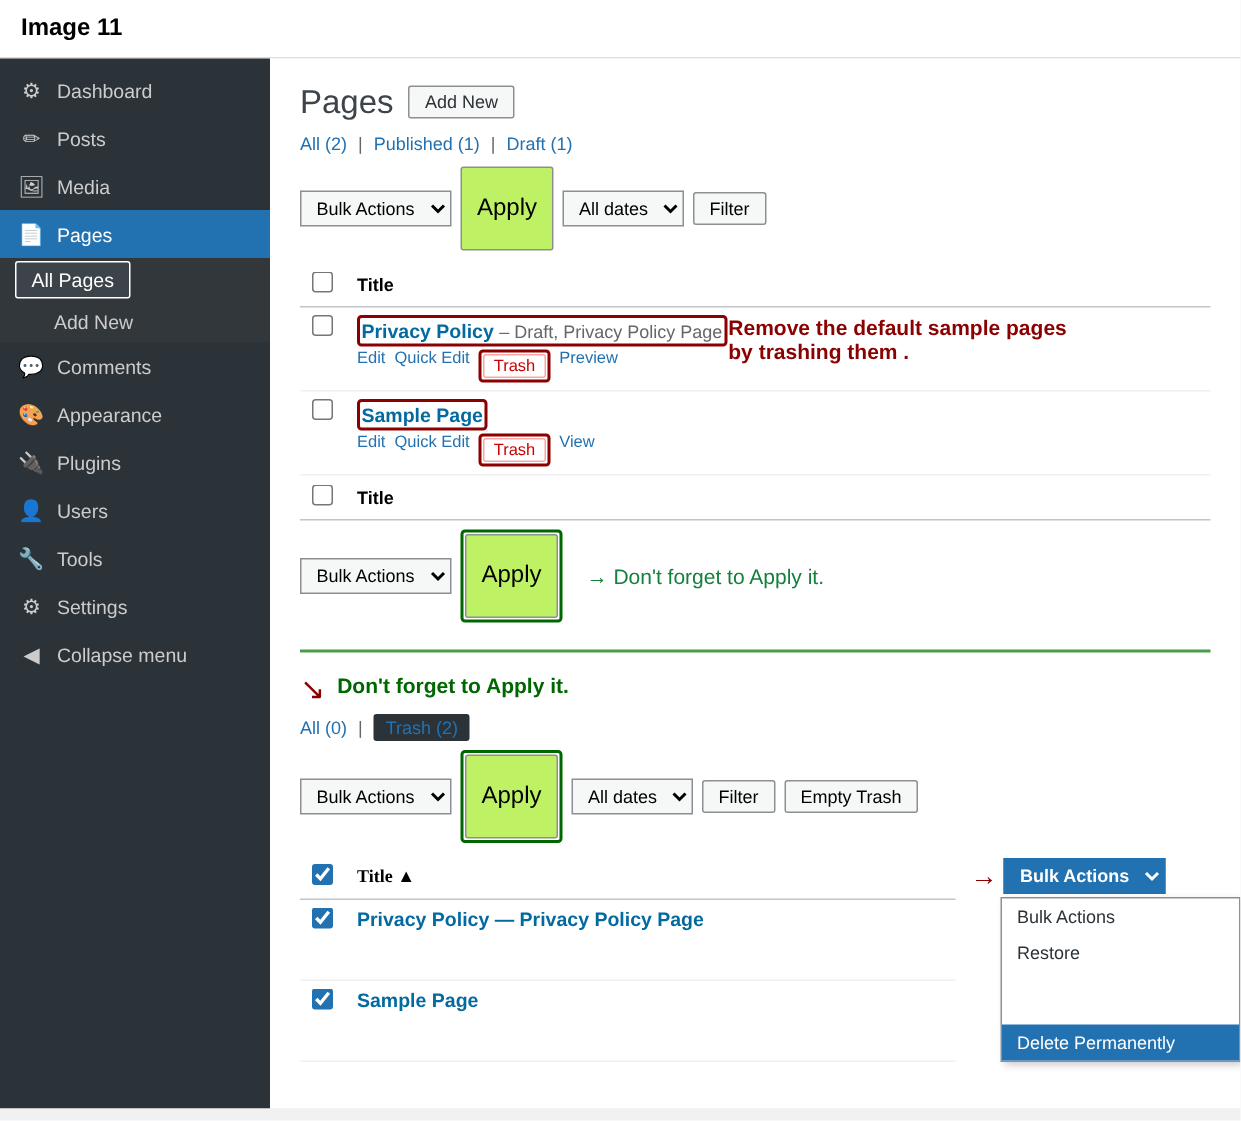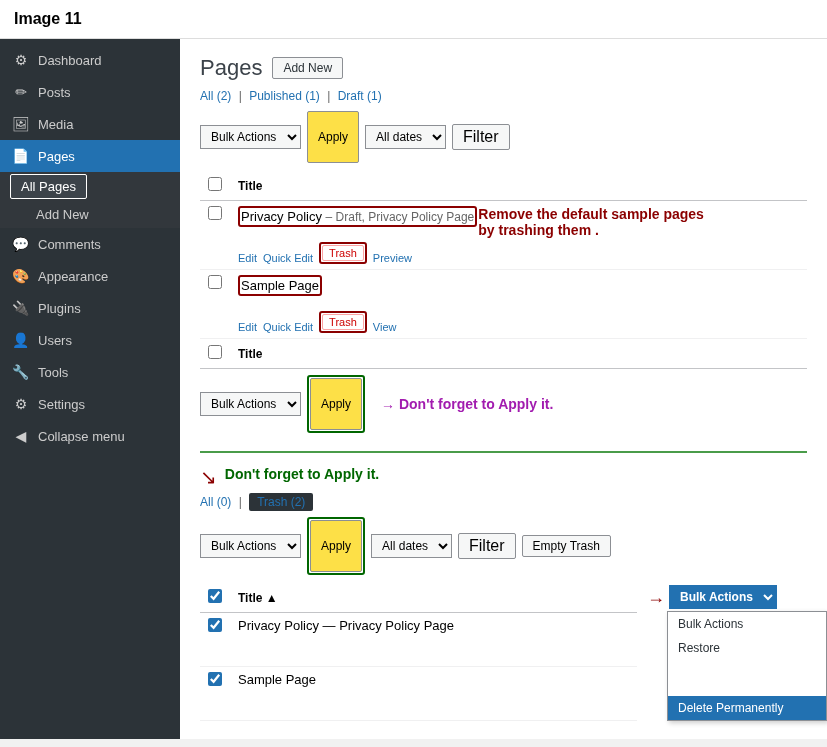--- a/index.html
+++ b/index.html
@@ -30,42 +30,42 @@
     .page-header { display: flex; align-items: center; gap: 10px; margin-bottom: 8px; }
     .page-header h1 { font-size: 22px; font-weight: 400; color: #3c434a; }
     .btn-add-new { background: #f6f7f7; border: 1px solid #8c8f94; padding: 3px 10px; border-radius: 2px; cursor: pointer; font-size: 12px; color: #2c3338; }
 
     .filter-links { margin-bottom: 8px; font-size: 12px; }
     .filter-links a { color: #2271b1; text-decoration: none; }
     .filter-links span { margin: 0 4px; color: #666; }
 
     .toolbar { display: flex; align-items: center; gap: 6px; margin-bottom: 8px; }
     .select-dropdown { padding: 3px 6px; border: 1px solid #8c8f94; background: #f6f7f7; font-size: 12px; cursor: pointer; }
-    .btn-apply { background: #fde047; border: 1px solid #8c8f94; padding: 18px 10px; border-radius: 2px; cursor: pointer; font-size: 12px; }
-    .btn-filter { background: #f6f7f7; border: 1px solid #8c8f94; padding: 3px 10px; border-radius: 2px; cursor: pointer; font-size: 16px; }
+    .btn-apply { background: #bef264; border: 1px solid #8c8f94; padding: 18px 10px; border-radius: 2px; cursor: pointer; font-size: 16px; }
+    .btn-filter { background: #f6f7f7; border: 1px solid #8c8f94; padding: 3px 10px; border-radius: 2px; cursor: pointer; font-size: 12px; }
 
     .pages-table { width: 100%; border-collapse: collapse; }
     .pages-table th { text-align: left; padding: 6px 8px; font-size: 12px; border-bottom: 1px solid #c3c4c7; }
     .pages-table td { padding: 5px 8px; vertical-align: top; }
     .pages-table tr.page-row { border-bottom: 1px solid #f0f0f1; }
 
-    .page-title-link { color: #000000; text-decoration: none; font-weight: normal; font-size: 13px; }
+    .page-title-link { color: #0369a1; text-decoration: none; font-weight: bold; font-size: 13px; }
     .page-draft { color: #666; font-size: 12px; text-align: center; }
-    .page-actions { font-size: 11px; display: flex; gap: 6px; align-items: flex-end; margin-top: 15px; }
+    .page-actions { font-size: 11px; display: flex; gap: 6px; align-items: flex-start; margin-top: 2px; }
     .page-actions a { color: #2271b1; text-decoration: none; }
 
     
     .trash-btn { background: none; border: 1px solid #fca5a5; color: #c00; padding: 1px 6px; border-radius: 2px; cursor: pointer; font-size: 11px; }
 
     
     .annotation-box { border: 2px solid #8b0000; border-radius: 3px; display: inline-block; padding: 1px; }
     .annotation-box-green { border: 2px solid #006600; border-radius: 3px; display: inline-block; padding: 1px; }
 
     .annotation-text-red { color: #8b0000; font-size: 14px; font-weight: bold; margin-left: 1px; }
-    .annotation-text-green { color: #a21caf; font-size: 14px; font-weight: bold; margin-left: 10px; text-align: center; }
+    .annotation-text-green { color: #15803d; font-size: 14px; font-weight: normal; margin-left: 10px; text-align: center; }
 
     
     .row-with-annotation { display: flex; align-items: flex-start; }
     .annotation-side { display: flex; align-items: center; }
 
     
     .instruction-text { font-size: 14px; font-weight: bold; color: #8b0000; margin: 10px 0 12px 0; line-height: 1.5; }
 
     
     .section2 { margin-top: 0; }
@@ -78,21 +78,21 @@
     .cb-checked { width: 14px; height: 14px; accent-color: #2271b1; }
 
     .btn-empty-trash { background: #f6f7f7; border: 1px solid #8c8f94; padding: 3px 10px; border-radius: 2px; cursor: pointer; font-size: 12px; }
 
     
     .dropdown-container { position: relative; display: inline-block; }
     .dropdown-menu { position: absolute; top: 100%; left: 0; background: #fff; border: 1px solid #8c8f94; z-index: 10; min-width: 160px; box-shadow: 2px 2px 5px rgba(0,0,0,0.2); }
     .dropdown-menu .dropdown-item { padding: 5px 10px; cursor: pointer; font-size: 12px; color: #2c3338; }
     .dropdown-menu .dropdown-item.selected { background: #2271b1; color: #fff; margin-top: 36px; }
 
-    .title-sort { display: flex; align-items: center; gap: 4px; }
+    .title-sort { display: flex; align-items: center; gap: 4px; font-family: Liberation Serif, serif; }
 
     .dont-forget { color: #006600; font-size: 14px; font-weight: bold; margin-bottom: 6px; }
   </style>
 </head>
 <body>
 
 <div class="image-title">
   <h2>Image 11</h2>
 </div>
 

